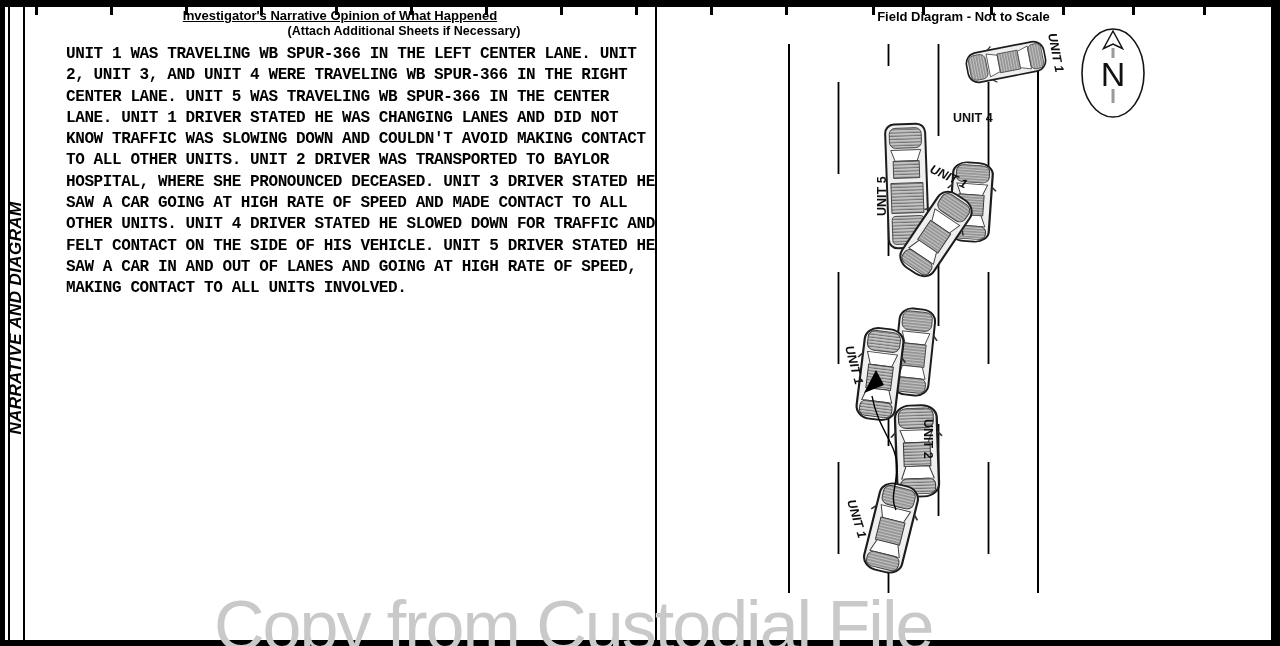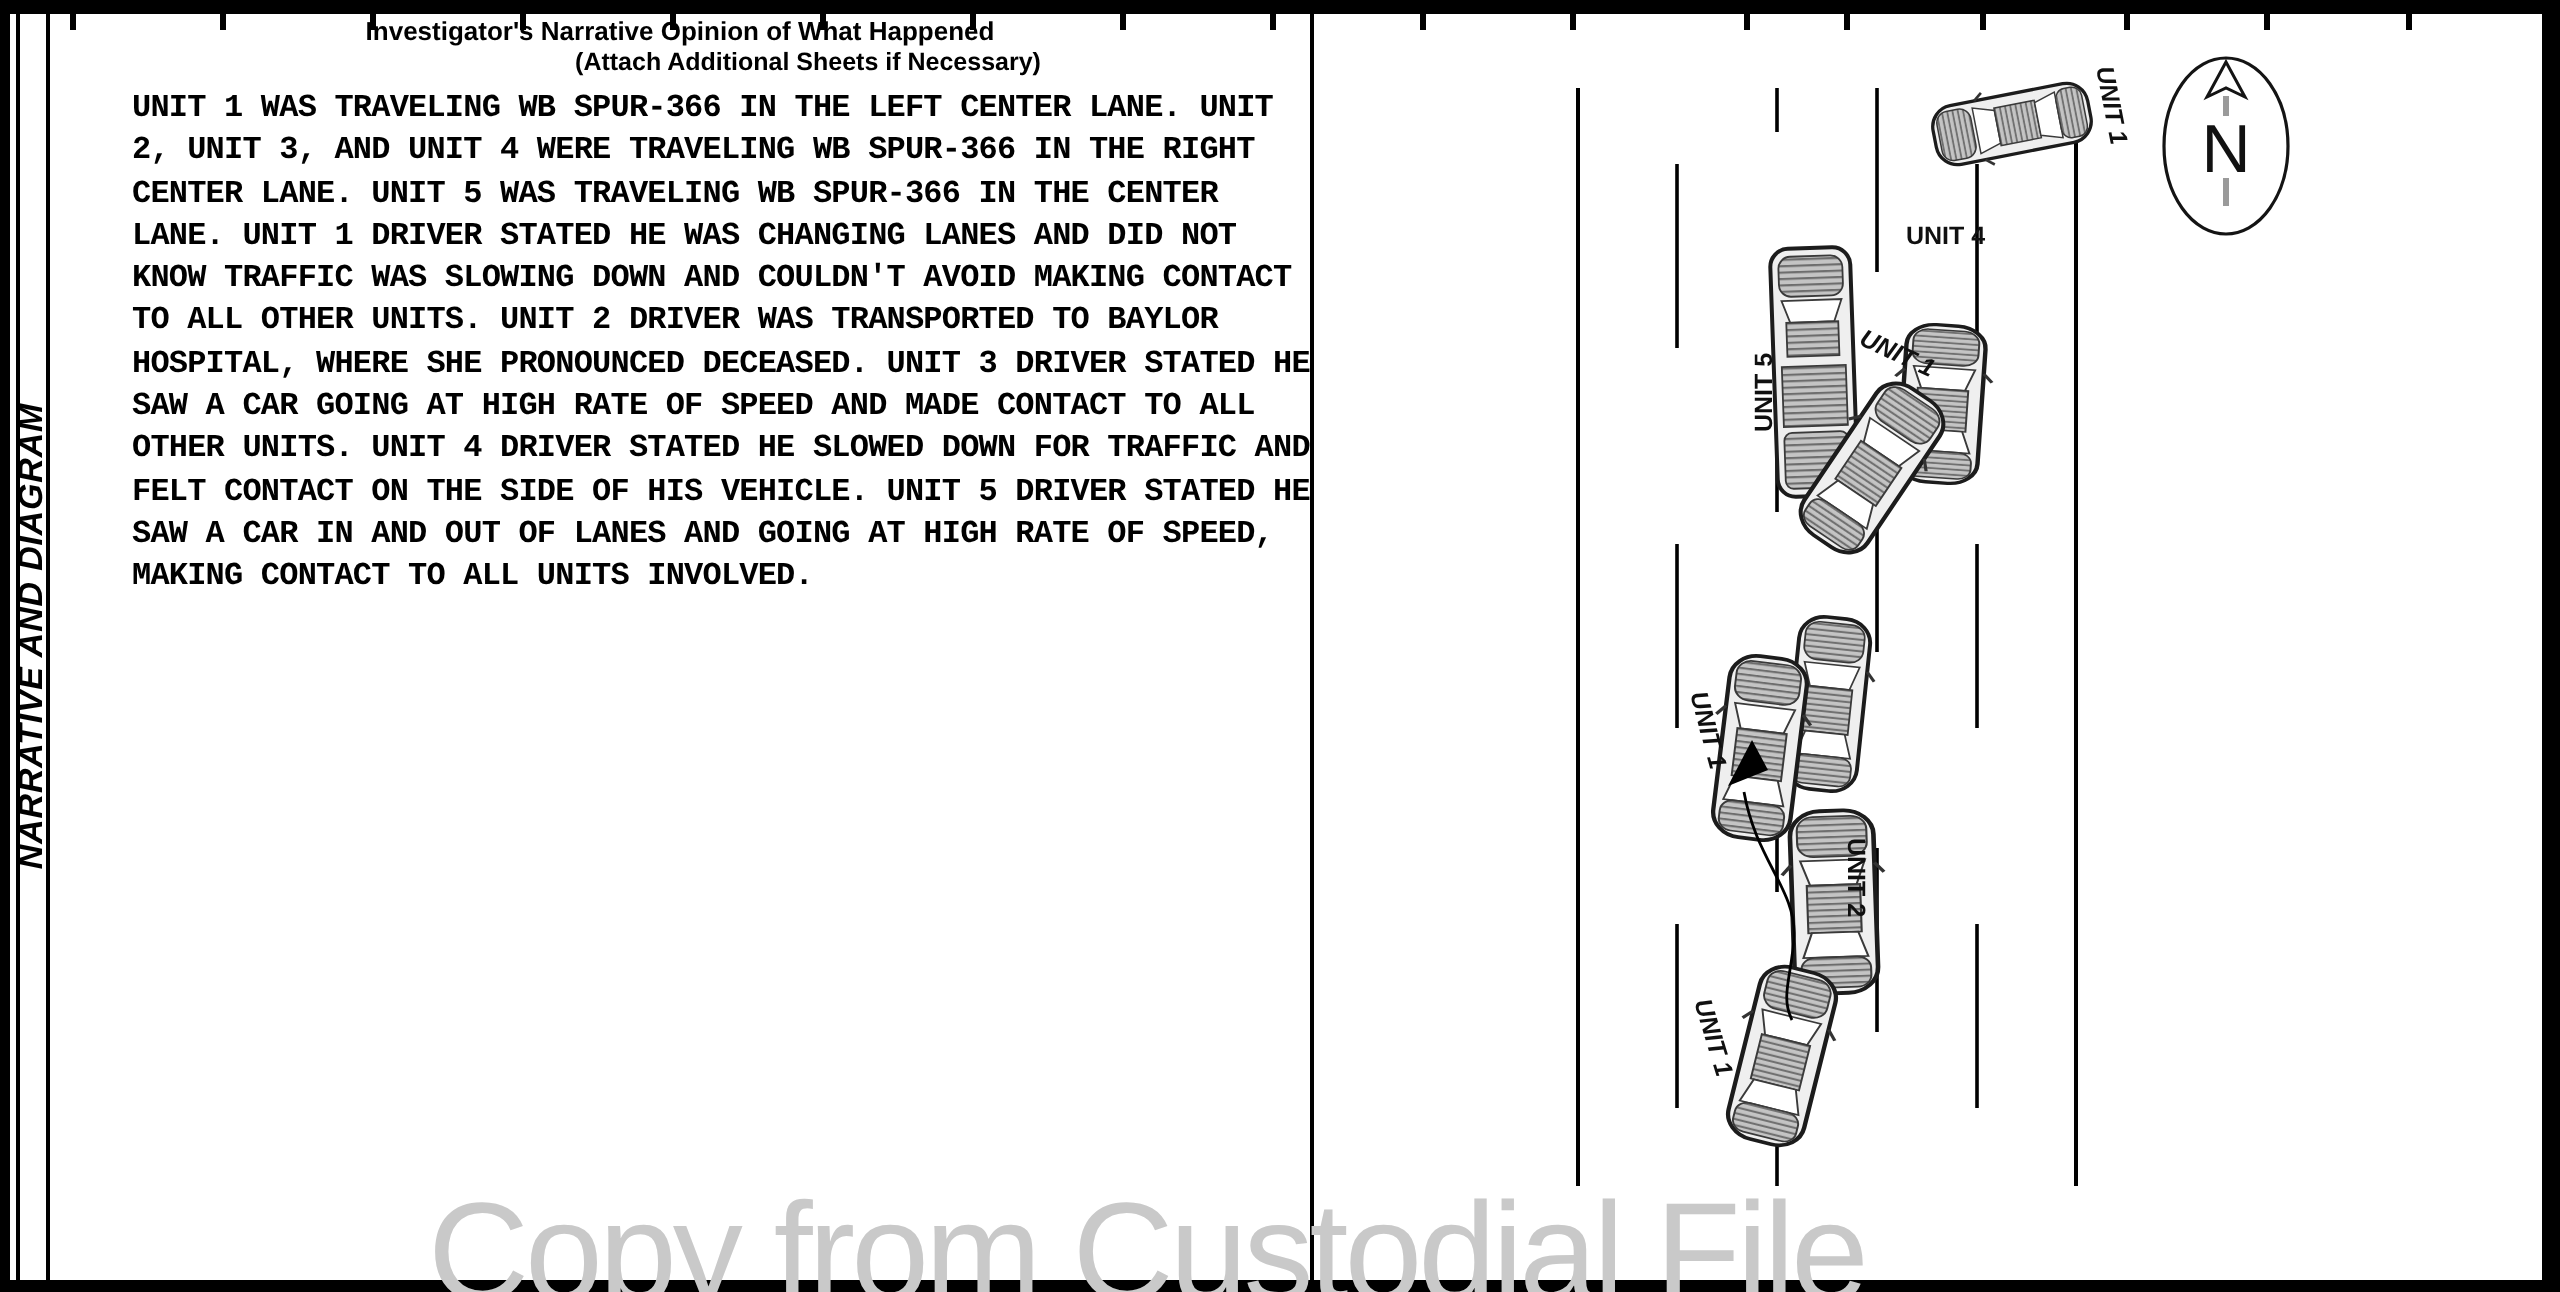--- a/index.html
+++ b/index.html
@@ -18,21 +18,21 @@
   .sidebar-line-b{left:23px;width:2px;}
   .panel-divider{left:655px;width:2px;}
   
   .sidebar-label{
     position:absolute;left:16px;top:318px;transform:translate(-50%,-50%) rotate(-90deg);
     white-space:nowrap;font:italic 700 17px "Liberation Sans",sans-serif;
     letter-spacing:.4px;color:#000;z-index:3;
   }
   
   .narr-head1{position:absolute;left:25px;top:8px;width:630px;text-align:center;
-    font:600 13px "Liberation Sans",sans-serif;color:#000;z-index:3;}
+    font:600 13px "Liberation Sans",sans-serif;color:#000;z-index:3;text-decoration:underline;}
   .narr-head2{position:absolute;left:25px;top:24px;width:758px;text-align:center;
     font:600 12.5px "Liberation Sans",sans-serif;color:#000;z-index:3;}
   .narr-body{position:absolute;left:26px;top:44px;width:616px;
     font:700 16px/21.3px "Liberation Mono","DejaVu Sans Mono",monospace;
     letter-spacing:-.4px;white-space:pre-wrap;color:#000;z-index:3;padding-left:40px;}
   
   .diagram-title{position:absolute;left:657px;top:9px;width:613px;text-align:center;
     font:600 13px "Liberation Sans",sans-serif;color:#000;z-index:3;}
   .diagram-svg{position:absolute;left:655px;top:0;width:615px;height:646px;z-index:2;}
   
@@ -84,20 +84,21 @@
 TO ALL OTHER UNITS. UNIT 2 DRIVER WAS TRANSPORTED TO BAYLOR
 HOSPITAL, WHERE SHE PRONOUNCED DECEASED. UNIT 3 DRIVER STATED HE
 SAW A CAR GOING AT HIGH RATE OF SPEED AND MADE CONTACT TO ALL
 OTHER UNITS. UNIT 4 DRIVER STATED HE SLOWED DOWN FOR TRAFFIC AND
 FELT CONTACT ON THE SIDE OF HIS VEHICLE. UNIT 5 DRIVER STATED HE
 SAW A CAR IN AND OUT OF LANES AND GOING AT HIGH RATE OF SPEED,
 MAKING CONTACT TO ALL UNITS INVOLVED.</div>
 
   <div class="watermark" style="color: rgb(201, 201, 201);">Copy from Custodial File</div>
 
+  <div class="diagram-title">Field Diagram - Not to Scale</div>
 
   <svg class="diagram-svg" viewBox="655 0 615 646">
     <defs>
       <pattern id="hatch" width="5" height="3.2" patternUnits="userSpaceOnUse">
         <rect width="5" height="3.2" fill="#c4c4c4"></rect>
         <line x1="0" y1="1" x2="5" y2="1" stroke="#6d6d6d" stroke-width="1.1"></line>
       </pattern>
 
       <g id="car">
         <rect x="-18" y="-48" width="36" height="96" rx="13" fill="#efefef" stroke="#1c1c1c" stroke-width="2"></rect>

